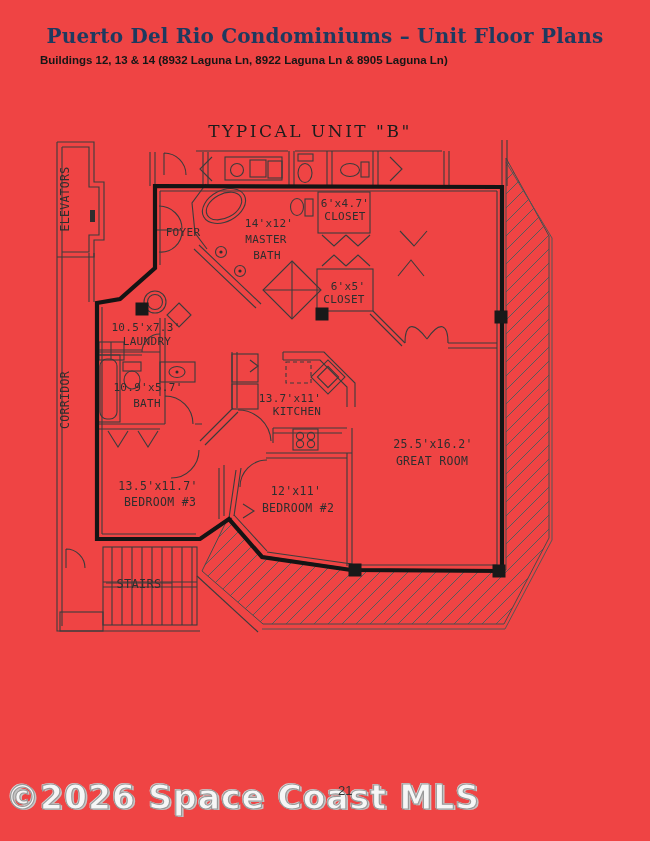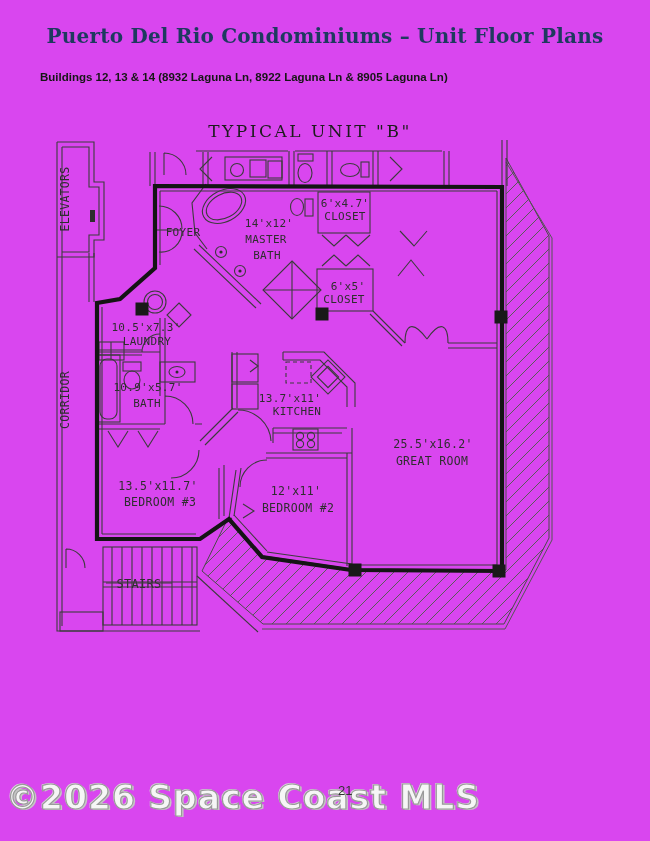--- a/index.html
+++ b/index.html
@@ -1,27 +1,27 @@
 <!DOCTYPE html>
 <html><head>
 <meta charset="utf-8">
 <style>
   html,body{margin:0;padding:0;background:#e9e9e9;}
   .page{
     position:relative;width:650px;height:841px;margin:0 auto;
-    background:#d946ef;overflow:hidden;
+    background:#ef4444;overflow:hidden;
     font-family:"Liberation Sans",sans-serif;
   }
   .doc-title{
     position:absolute;top:24px;left:0;width:650px;text-align:center;
     font-family:"DejaVu Serif","Liberation Serif",serif;
     font-weight:bold;font-size:20px;letter-spacing:.2px;color:#1e3a5f;
   }
   .doc-subtitle{
-    position:absolute;top:71px;left:40px;width:570px;
+    position:absolute;top:54px;left:40px;width:570px;
     font-family:"Liberation Sans",sans-serif;
     font-weight:bold;font-size:11.5px;color:#161616;
   }
   svg.plan{position:absolute;top:0;left:0;}
   .plan-text{
     font-family:"DejaVu Sans Mono","Liberation Mono",monospace;
     fill:#2e2e2e;letter-spacing:.3px;
   }
   .plan-title-text{
     font-family:"DejaVu Serif","Liberation Serif",serif;

